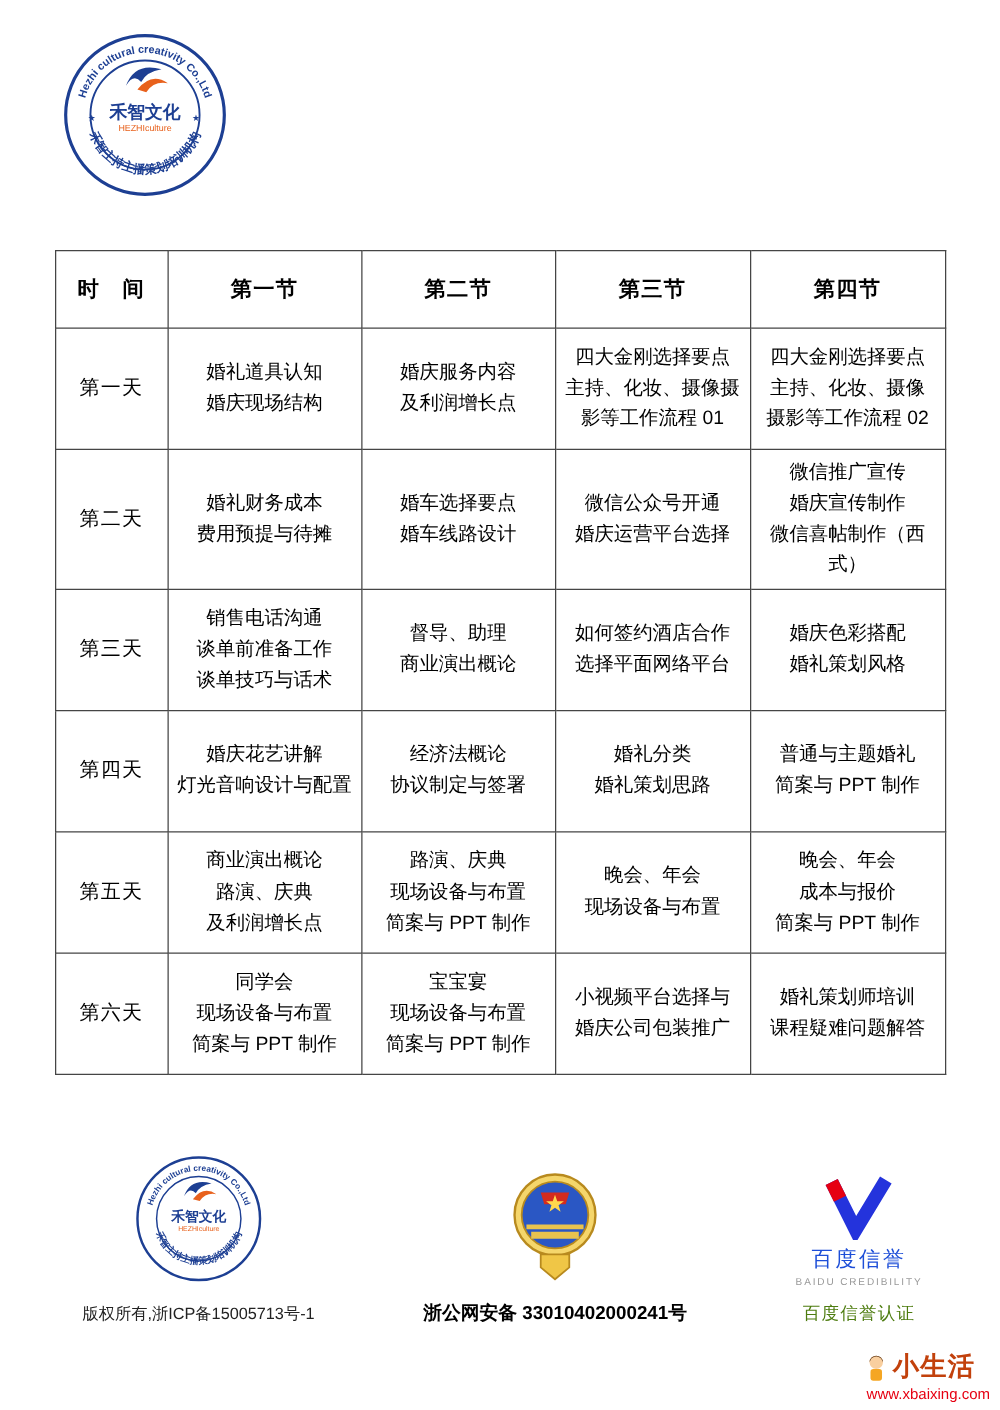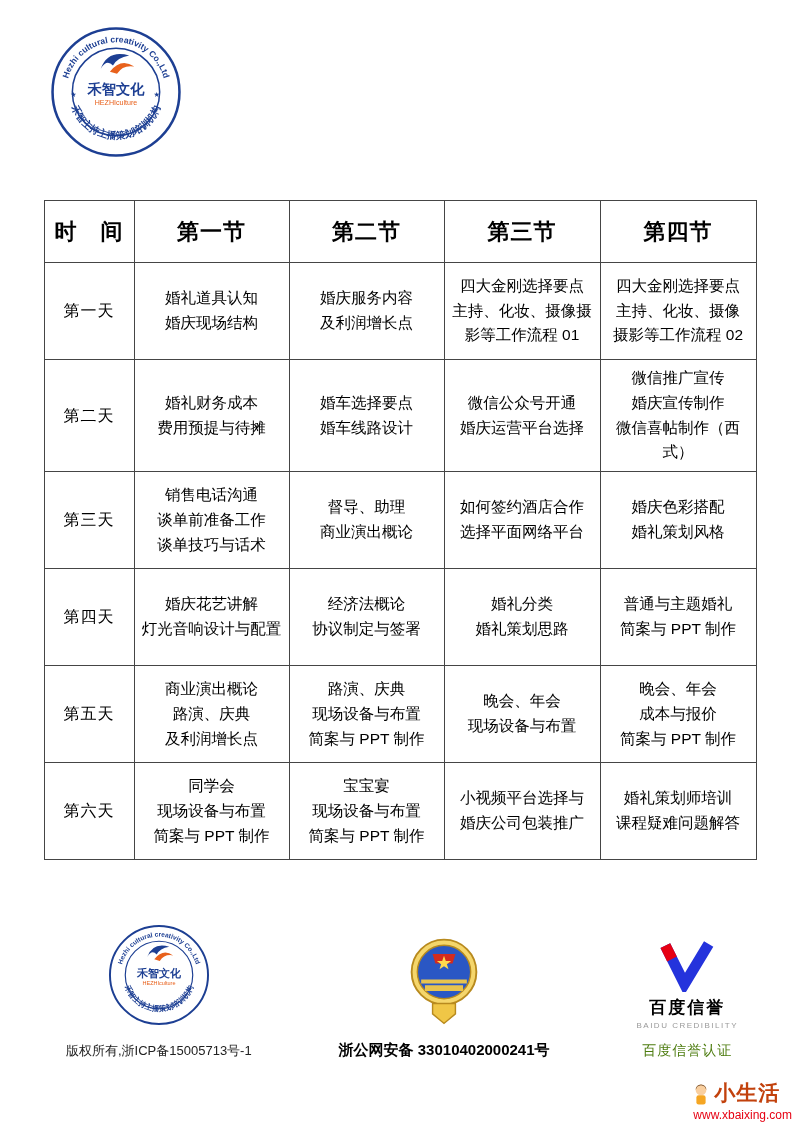--- a/index.html
+++ b/index.html
@@ -21,42 +21,42 @@
   }
 
   
   .course-table {
     width: 712px; margin: 42px auto 0; border-collapse: collapse; table-layout: fixed;
   }
   .course-table th, .course-table td {
     border: 1px solid #454545; text-align: center; vertical-align: middle; color: #000;
   }
   .course-table th {
-    height: 62px; font-size: 22px; font-weight: bold; letter-spacing: 1px;
+    height: 62px; font-size: 17px; font-weight: bold; letter-spacing: 1px;
     white-space: pre-wrap;
     margin-top: 24px;
   }
   .course-table td {
     height: 97px; font-size: 15.5px; line-height: 1.6;
     white-space: pre-line; padding: 6px 4px;
   }
   .course-table td.day { font-size: 16px; letter-spacing: 1px; }
 
   
   .footer {
     display: flex; justify-content: space-between; align-items: flex-end;
     padding: 0 62px 0 66px; margin-top: 64px;
   }
   .footer-col { display: flex; flex-direction: column; align-items: center; }
   .footer-logo { width: 102px; }
   .copyright { margin-top: 16px; font-size: 13px; color: #222; }
   .police-badge { width: 80px; }
   .police-record { margin-top: 14px; font-size: 15px; font-weight: bold; color: #000; }
   .baidu-logo { width: 60px; }
-  .baidu-cn { margin-top: 4px; font-size: 17px; font-weight: bold; color: #000000; letter-spacing: 2px; }
+  .baidu-cn { margin-top: 4px; font-size: 17px; font-weight: normal; color: #1d4ed8; letter-spacing: 2px; }
   .baidu-en { font-size: 8px; color: #999; letter-spacing: 1.5px; margin-top: 2px; }
   .baidu-cert { margin-top: 12px; font-size: 14px; color: #4d7c0f; letter-spacing: 1px; }
 
   
   .watermark { position: absolute; right: 8px; bottom: 6px; text-align: left; }
   .wm-top { display: flex; align-items: flex-end; gap: 3px; }
   .wm-site { font-size: 21px; font-weight: bold; color: #c2410c; letter-spacing: 1px; }
   .wm-url { font-size: 12px; color: #e60012; margin-top: 1px; padding-left: 2px; cursor: pointer; }
 </style>
 </head>

